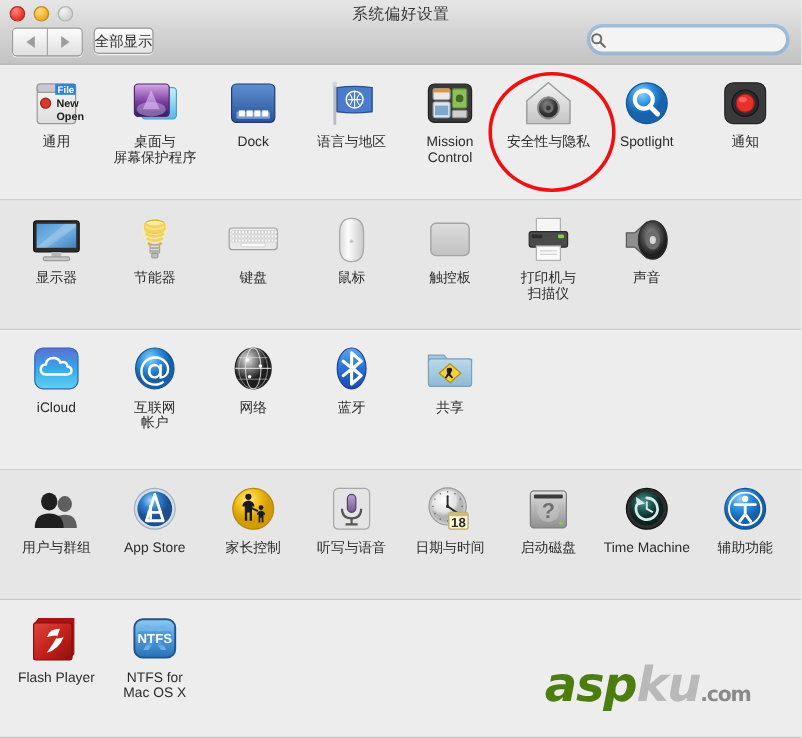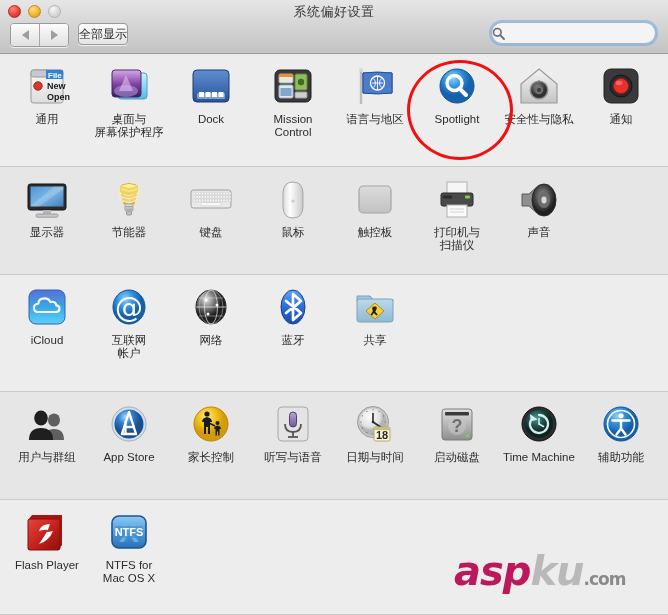--- a/index.html
+++ b/index.html
@@ -148,21 +148,21 @@
     width: 212px; height: 58px;
     z-index: 30;
   }
   #wm-text {
     font-family: "DejaVu Sans", sans-serif;
     font-weight: bold; font-style: italic;
     font-size: 40px; line-height: 40px;
     letter-spacing: -1px;
     position: absolute; left: 8px; top: 2px;
   }
-  #wm-asp { color: #be185d; }
+  #wm-asp { color: #4d7c0f; }
   #wm-ku { color: #b9b9b9; }
   #wm-com { color: #8a8a8a; font-size: 17px; font-style: normal; font-weight: bold; }
   #wm-sub {
     position: absolute; left: 58px; top: 34px;
     font-size: 12px; color: #cf1d1d; font-weight: bold;
     letter-spacing: .5px;
     font-family: "DejaVu Sans", sans-serif;
   }
 </style>
 </head>
@@ -262,85 +262,85 @@
                 <rect x="17.5" y="28" width="5" height="5" fill="#fff"></rect>
       <rect x="24" y="28" width="5" height="5" fill="#fff"></rect>
                 <rect x="30.5" y="28" width="5" height="5" fill="#fff"></rect>
               </svg>
             </div>
             <div class="lb">Dock</div>
           </div>
           <div class="pref">
             <div class="ic">
               <svg width="46" height="46" viewBox="0 0 46 46">
+                <line x1="9" y1="6" x2="9" y2="40" stroke="#b9bcc2" stroke-width="2.4"></line>
+      <circle cx="9" cy="6" r="2" fill="#d5d8dd"></circle>
+      <path d="M11 9 L40 9 L40 29 L11 29 Z" fill="#3f6fc0" stroke="#2c4f8e"></path>
+      <path d="M11 9 Q25 7 40 9 L40 29 Q25 31 11 29 Z" fill="#4a7bcd" stroke="#2c4f8e"></path>
+      <circle cx="25.5" cy="19" r="7" fill="none" stroke="#fff" stroke-width="1.3"></circle>
+      <path d="M20 19 h11 M25.5 12.5 v13 M21.5 14.5 q4 4.5 0 9 M29.5 14.5 q-4 4.5 0 9" stroke="#fff" stroke-width=".9" fill="none"></path>
+              </svg>
+            </div>
+            <div class="lb">语言与地区</div>
+          </div>
+          <div class="pref">
+            <div class="ic">
+              <svg width="46" height="46" viewBox="0 0 46 46">
                 <rect x="5" y="6" width="36" height="32" rx="5" fill="#39393b" stroke="#222"></rect>
       <rect x="9" y="10" width="14" height="9" rx="1.5" fill="#e8e8e8" stroke="#aaa"></rect>
       <rect x="9" y="10" width="14" height="3" fill="#e8922c"></rect>
       <rect x="25" y="10" width="12" height="16" rx="1.5" fill="#8fbf5c" stroke="#5f8a33"></rect>
       <circle cx="31" cy="18" r="3.2" fill="#3f6b22"></circle>
       <rect x="9" y="21" width="14" height="13" rx="1.5" fill="#dfe7ef" stroke="#9fb0bf"></rect>
       <rect x="10.5" y="24" width="11" height="8" fill="#7fa8cc"></rect>
       <rect x="25" y="28" width="12" height="6" rx="1" fill="#cfcfcf" stroke="#999"></rect>
               </svg>
             </div>
             <div class="lb">Mission
 Control</div>
           </div>
           <div class="pref">
             <div class="ic">
               <svg width="46" height="46" viewBox="0 0 46 46">
-                <line x1="9" y1="6" x2="9" y2="40" stroke="#b9bcc2" stroke-width="2.4"></line>
-      <circle cx="9" cy="6" r="2" fill="#d5d8dd"></circle>
-      <path d="M11 9 L40 9 L40 29 L11 29 Z" fill="#3f6fc0" stroke="#2c4f8e"></path>
-      <path d="M11 9 Q25 7 40 9 L40 29 Q25 31 11 29 Z" fill="#4a7bcd" stroke="#2c4f8e"></path>
-      <circle cx="25.5" cy="19" r="7" fill="none" stroke="#fff" stroke-width="1.3"></circle>
-      <path d="M20 19 h11 M25.5 12.5 v13 M21.5 14.5 q4 4.5 0 9 M29.5 14.5 q-4 4.5 0 9" stroke="#fff" stroke-width=".9" fill="none"></path>
-              </svg>
-            </div>
-            <div class="lb">语言与地区</div>
-          </div>
-          <div class="pref">
-            <div class="ic">
-              <svg width="46" height="46" viewBox="0 0 46 46">
-                <defs>
-                  <radialGradient id="sp" cx="38%" cy="26%">
-      <stop offset="0" stop-color="#8fd3fb"></stop>
-                    <stop offset="0.55" stop-color="#2f8fe0"></stop>
-                    <stop offset="1" stop-color="#1762ad"></stop>
-                  </radialGradient>
-                </defs>
-      <circle cx="23" cy="22" r="17" fill="url(#sp)" stroke="#14558f"></circle>
-      <circle cx="20.5" cy="19" r="7.5" fill="none" stroke="#fff" stroke-width="3.4"></circle>
-      <line x1="25.5" y1="24.5" x2="32" y2="31" stroke="#fff" stroke-width="4" stroke-linecap="round"></line>
-              </svg>
-            </div>
-            <div class="lb">Spotlight</div>
-          </div>
-          <div class="pref">
-            <div class="ic">
-              <svg width="46" height="46" viewBox="0 0 46 46">
                 <defs>
                   <linearGradient id="hs" x1="0" y1="0" x2="0" y2="1">
       <stop offset="0" stop-color="#f4f4f4"></stop>
                     <stop offset="1" stop-color="#c4c4c4"></stop>
                   </linearGradient>
       <radialGradient id="dial" cx="40%" cy="32%">
                     <stop offset="0" stop-color="#8c8c8c"></stop>
                     <stop offset="1" stop-color="#2f2f2f"></stop>
                   </radialGradient>
                 </defs>
       <path d="M23 5 L41 20 L41 39 L5 39 L5 20 Z" fill="url(#hs)" stroke="#9b9b9b" stroke-width="1.2"></path>
       <circle cx="23" cy="26" r="9.5" fill="#8e8e8e"></circle>
       <circle cx="23" cy="26" r="8" fill="url(#dial)"></circle>
       <circle cx="23" cy="26" r="4.2" fill="#707070"></circle>
       <circle cx="23" cy="26" r="2" fill="#3a3a3a"></circle>
       <rect x="22.3" y="16.5" width="1.5" height="3" fill="#6f6f6f"></rect>
               </svg>
             </div>
             <div class="lb">安全性与隐私</div>
+          </div>
+          <div class="pref">
+            <div class="ic">
+              <svg width="46" height="46" viewBox="0 0 46 46">
+                <defs>
+                  <radialGradient id="sp" cx="38%" cy="26%">
+      <stop offset="0" stop-color="#8fd3fb"></stop>
+                    <stop offset="0.55" stop-color="#2f8fe0"></stop>
+                    <stop offset="1" stop-color="#1762ad"></stop>
+                  </radialGradient>
+                </defs>
+      <circle cx="23" cy="22" r="17" fill="url(#sp)" stroke="#14558f"></circle>
+      <circle cx="20.5" cy="19" r="7.5" fill="none" stroke="#fff" stroke-width="3.4"></circle>
+      <line x1="25.5" y1="24.5" x2="32" y2="31" stroke="#fff" stroke-width="4" stroke-linecap="round"></line>
+              </svg>
+            </div>
+            <div class="lb">Spotlight</div>
           </div>
           <div class="pref">
             <div class="ic">
               <svg width="46" height="46" viewBox="0 0 46 46">
                 <rect x="6" y="5" width="34" height="34" rx="7" fill="#3a3a3c" stroke="#222"></rect>
       <circle cx="23" cy="22" r="11" fill="#2b2b2d" stroke="#151515"></circle>
       <circle cx="23" cy="22" r="7.5" fill="#e8302c" stroke="#a51c19"></circle>
       <ellipse cx="21" cy="19" rx="3.4" ry="2.2" fill="#ff8e85" opacity=".55"></ellipse>
               </svg>
             </div>

